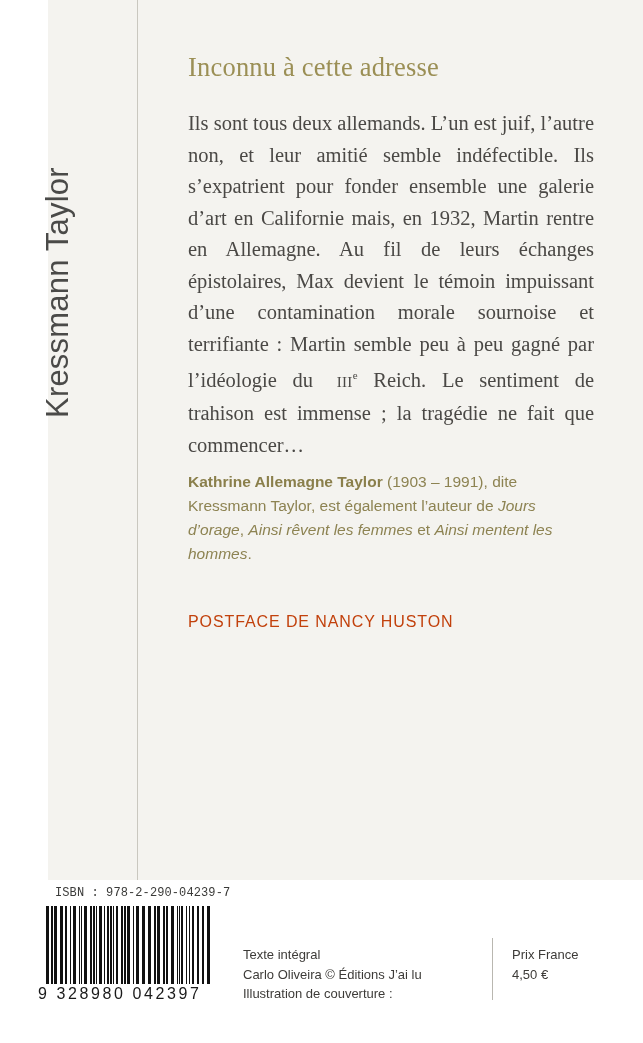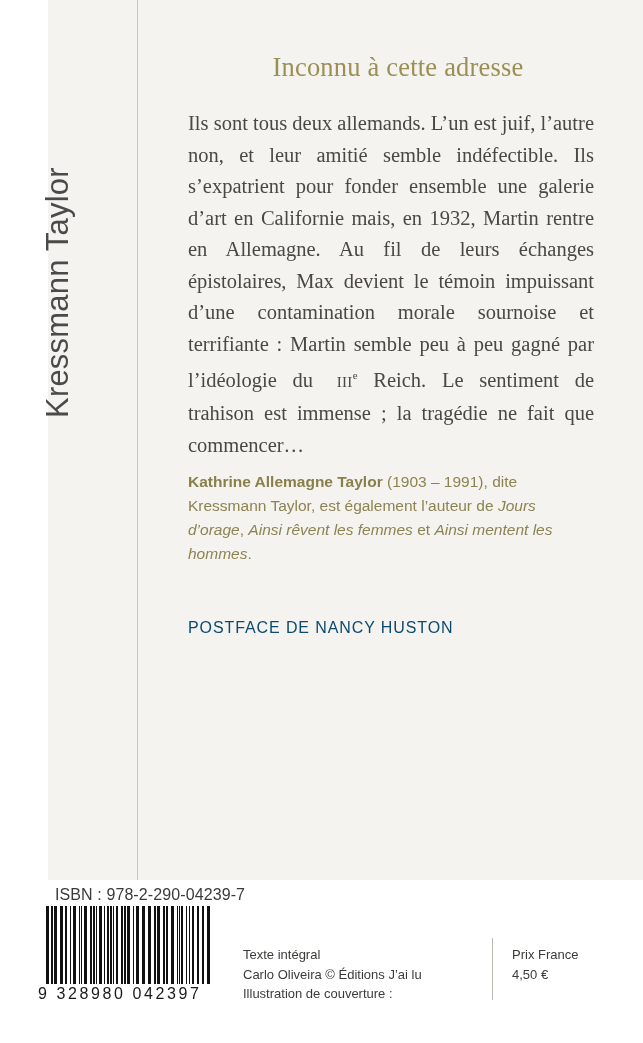--- a/index.html
+++ b/index.html
@@ -53,21 +53,20 @@
 
   .title {
     position: absolute;
     left: 188px;
     top: 52px;
     width: 420px;
     font-family: "Liberation Serif", serif;
     font-size: 26.5px;
     color: #9b8f55;
     letter-spacing: 0.2px;
-    text-align: center;
   }
 
   .blurb {
     position: absolute;
     left: 188px;
     top: 108px;
     width: 406px;
     font-family: "Liberation Serif", serif;
     font-size: 20.5px;
     line-height: 31.5px;
@@ -104,30 +103,29 @@
   }
 
   .postface {
     position: absolute;
     left: 188px;
     top: 613px;
     width: 406px;
     font-family: "Liberation Sans", sans-serif;
     font-size: 16px;
     letter-spacing: 0.9px;
-    color: #0c4a6e;
-    margin-top: 6px;
+    color: #c2410c;
   }
 
   .isbn-text {
     position: absolute;
     left: 55px;
     top: 886px;
-    font-family: Liberation Sans, sans-serif;
-    font-size: 16px;
+    font-family: Liberation Mono, monospace;
+    font-size: 12px;
     color: #3a3a38;
     letter-spacing: 0.1px;
   }
 
   .barcode {
     position: absolute;
     left: 46px;
     top: 906px;
     width: 166px;
     height: 78px;

